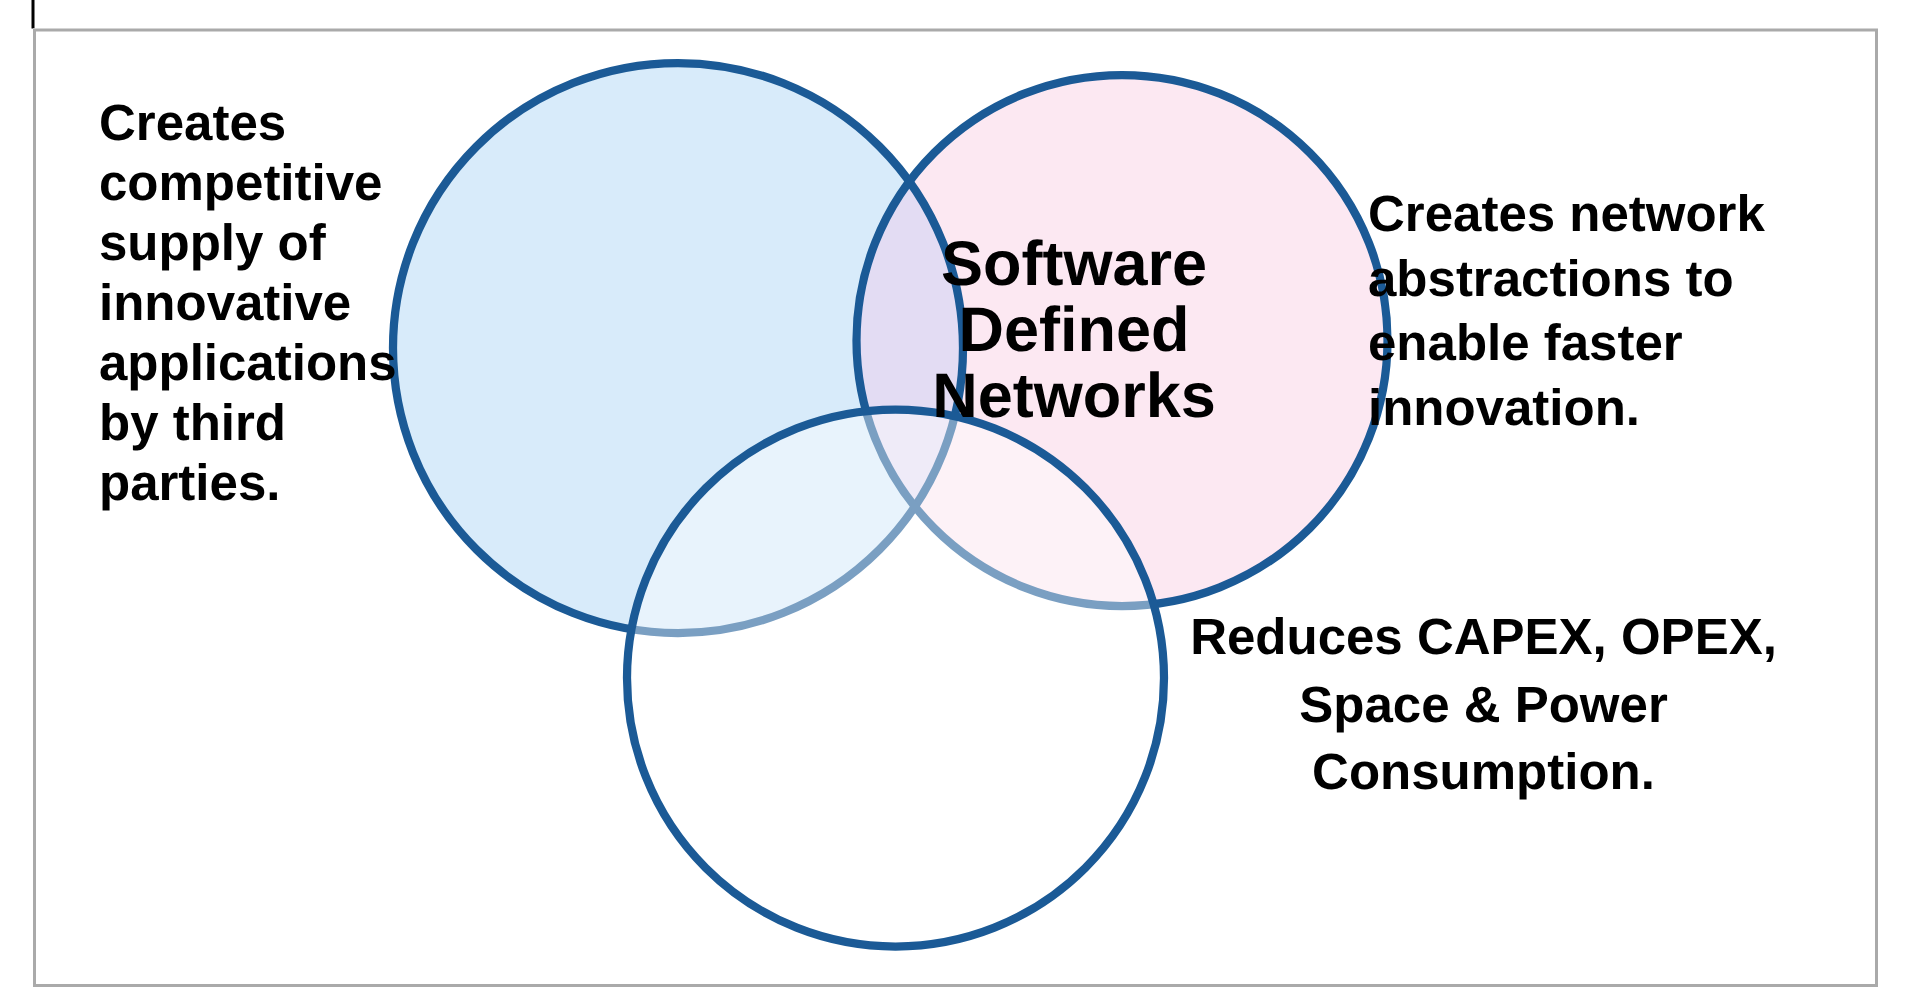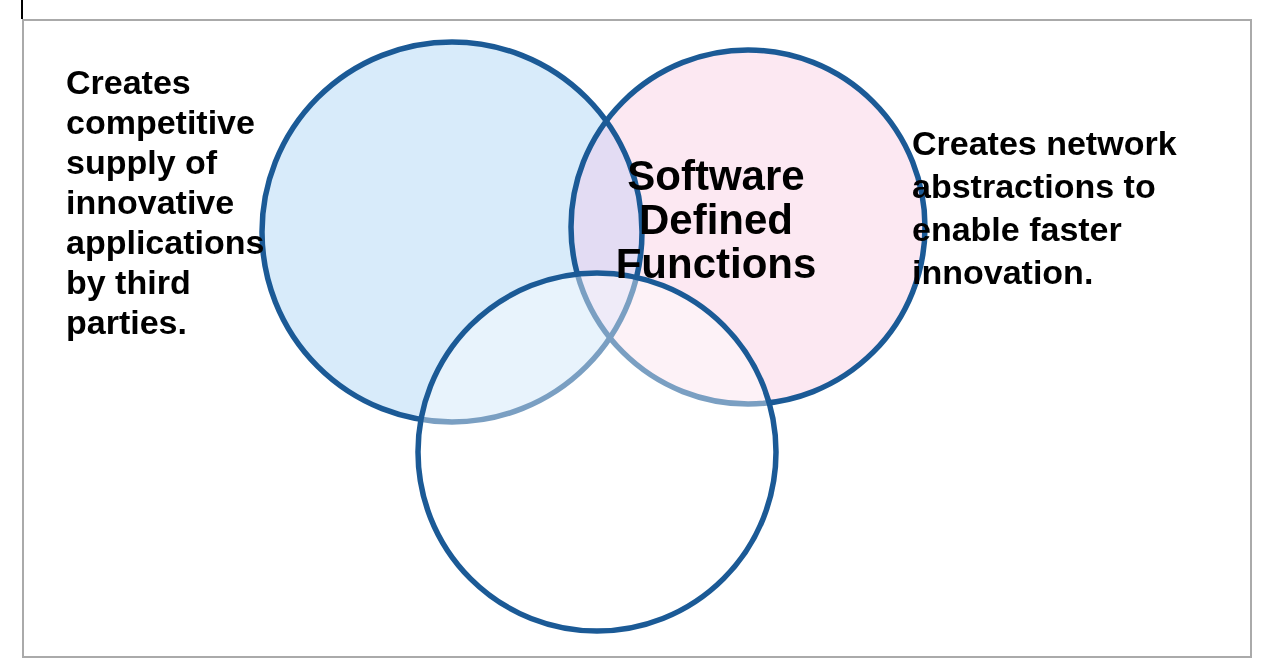--- a/index.html
+++ b/index.html
@@ -93,30 +93,33 @@
     <circle cx="597" cy="452" r="179" fill="rgba(255,255,255,0.42)"></circle>
 
     <g fill="none" stroke-width="5.5" stroke="#1b5a96">
       <circle cx="597" cy="452" r="179"></circle>
     </g>
   </svg>
 
 
   <div id="lbl-sdn" class="txt circle-label">Software
 Defined
-Functions</div>
+Networks</div>
 
 
   <div id="ann-left" class="txt annotation">Creates
 competitive
 supply of
 innovative
 applications
 by third
 parties.</div>
 
   <div id="ann-right" class="txt annotation">Creates network
 abstractions to
 enable faster
 innovation.</div>
 
+  <div id="ann-bottom" class="txt annotation">Reduces CAPEX, OPEX,
+Space &amp; Power
+Consumption.</div>
 
 </div>
 
 </body></html>

